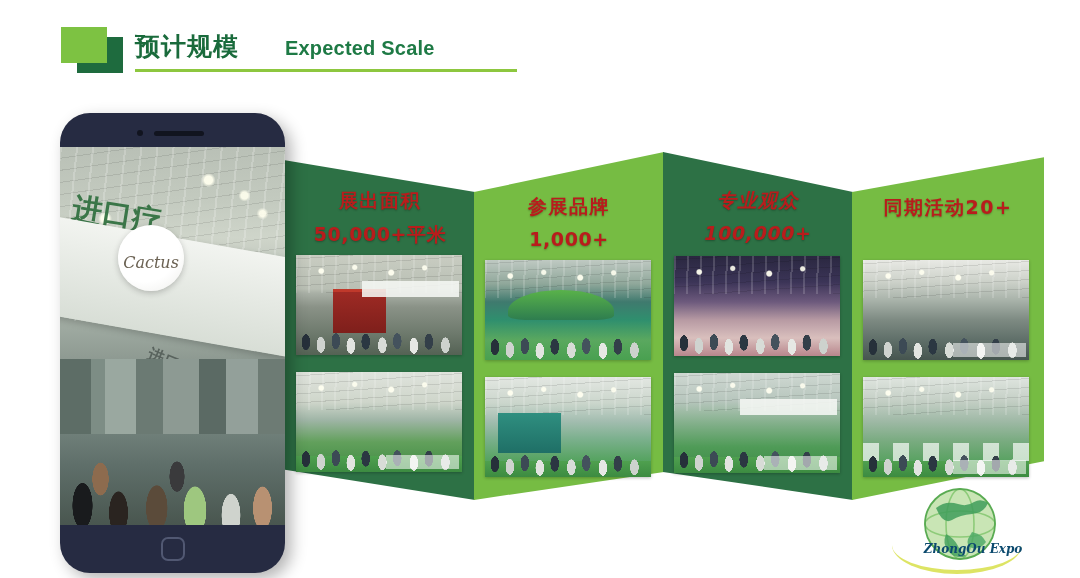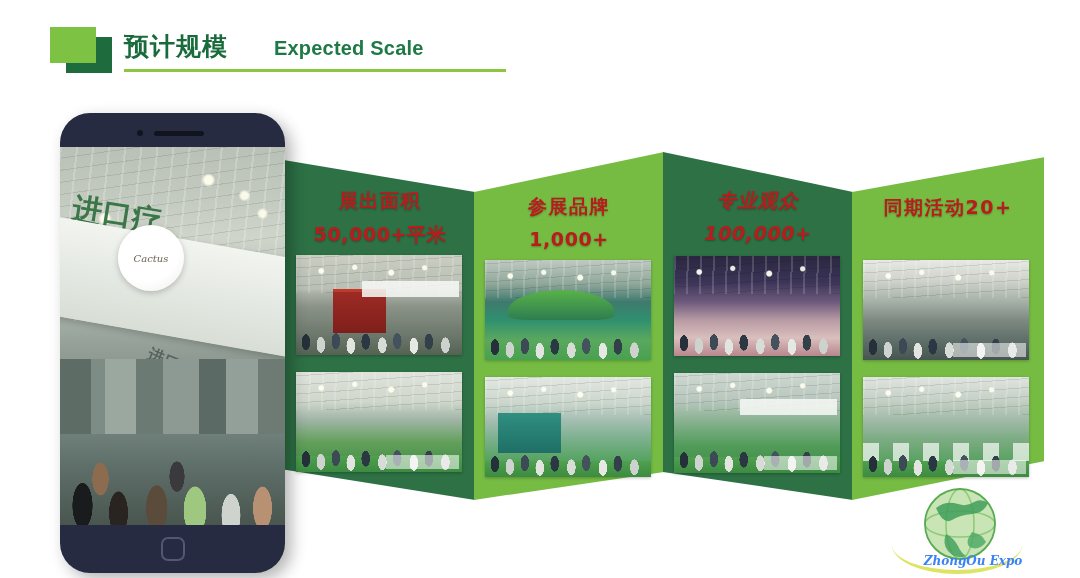--- a/index.html
+++ b/index.html
@@ -4,21 +4,21 @@
 <style>
   * { margin:0; padding:0; box-sizing:border-box; }
   html,body { width:1080px; height:578px; overflow:hidden; }
   body {
     font-family: "Liberation Sans", "DejaVu Sans", sans-serif;
     background:#ffffff;
     position:relative;
   }
 
   
-  #header { position:absolute; left:0; top:0; width:936px; height:100px; }
+  #header { position:absolute; left:11px; top:0; width:936px; height:100px; }
 
   #logo-mark { position:absolute; left:50px; top:27px; width:62px; height:46px; }
   #logo-square-dark {
     position:absolute; left:16px; top:10px; width:46px; height:36px;
     background:#1E6B3E;
   }
   #logo-square-light {
     position:absolute; left:0px; top:0px; width:46px; height:36px;
     background:#7DC242;
   }
@@ -233,21 +233,21 @@
   }
   #phone-disc {
     position:absolute; left:58px; top:78px; width:66px; height:66px;
     border-radius:50%;
     background:radial-gradient(circle at 40% 34%, #ffffff 0 58%, #ededea 100%);
     box-shadow:0 2px 6px rgba(0,0,0,0.22);
   }
   #phone-disc-text {
     position:absolute; left:0; top:28px; width:100%; text-align:center;
     font-family:"DejaVu Serif","Liberation Serif",serif;
-    font-style:italic; font-size:10px; color:#6b6253;
+    font-style:italic; font-size:16px; color:#6b6253;
   }
   #phone-green-txt {
     position:absolute; left:12px; top:48px;
     font-family:"DejaVu Sans","Liberation Sans",sans-serif;
     font-size:30px; font-weight:bold; color:#2f6f3e;
     transform:rotate(9deg); opacity:0.92;
   }
   #phone-banner-txt {
     position:absolute; left:112px; top:120px;
     font-family:"DejaVu Sans","Liberation Sans",sans-serif;
@@ -296,21 +296,21 @@
     font-family:"DejaVu Sans","Liberation Sans",sans-serif;
     font-size:25px; font-weight:bold; color:#2e8b3f;
     letter-spacing:0px;
     text-shadow:0 1px 1px rgba(255,255,255,0.7);
   }
   #brand-en {
     position:absolute; left:0px; top:56px; width:178px;
     text-align:center;
     font-family:"DejaVu Serif","Liberation Serif",serif;
     font-style:italic; font-weight:bold;
-    font-size:12px; color:#3b82f6;margin-top:12px;
+    font-size:12px; color:#0c4a6e;
   }
 </style>
 </head>
 <body>
 
 <div id="header">
 
   <div id="logo-mark">
     <div id="logo-square-dark"></div>
     <div id="logo-square-light"></div>

